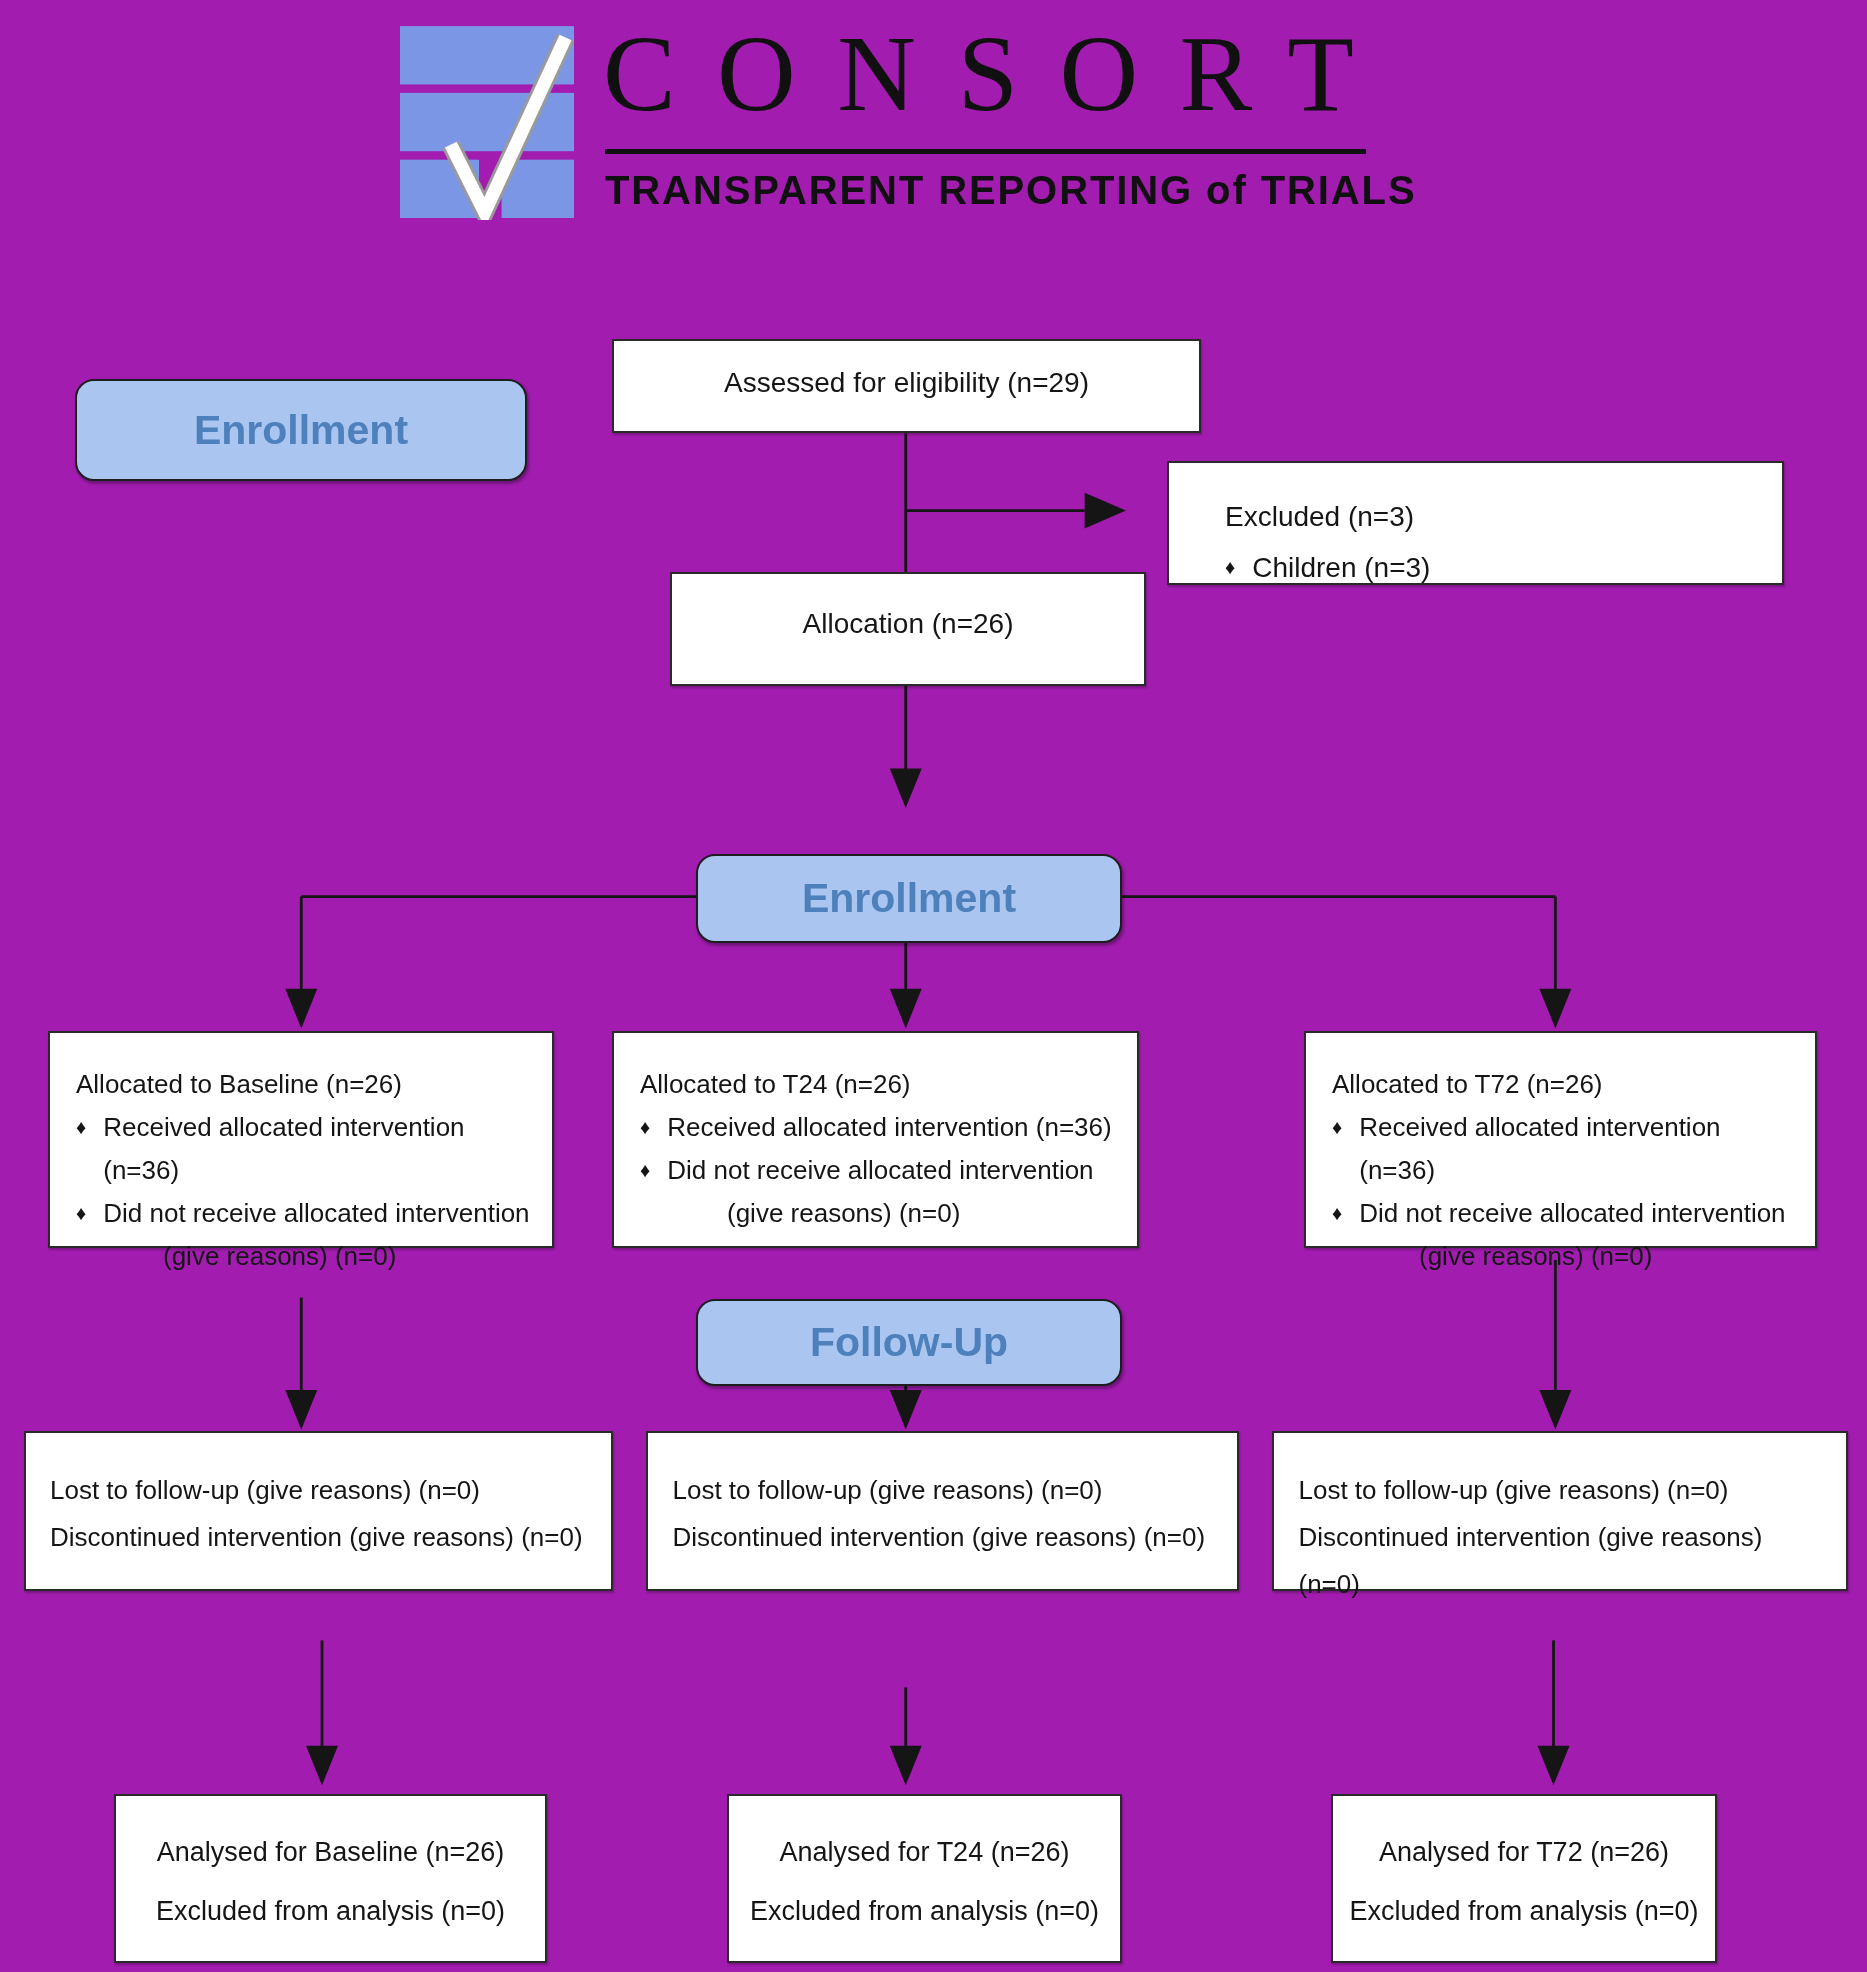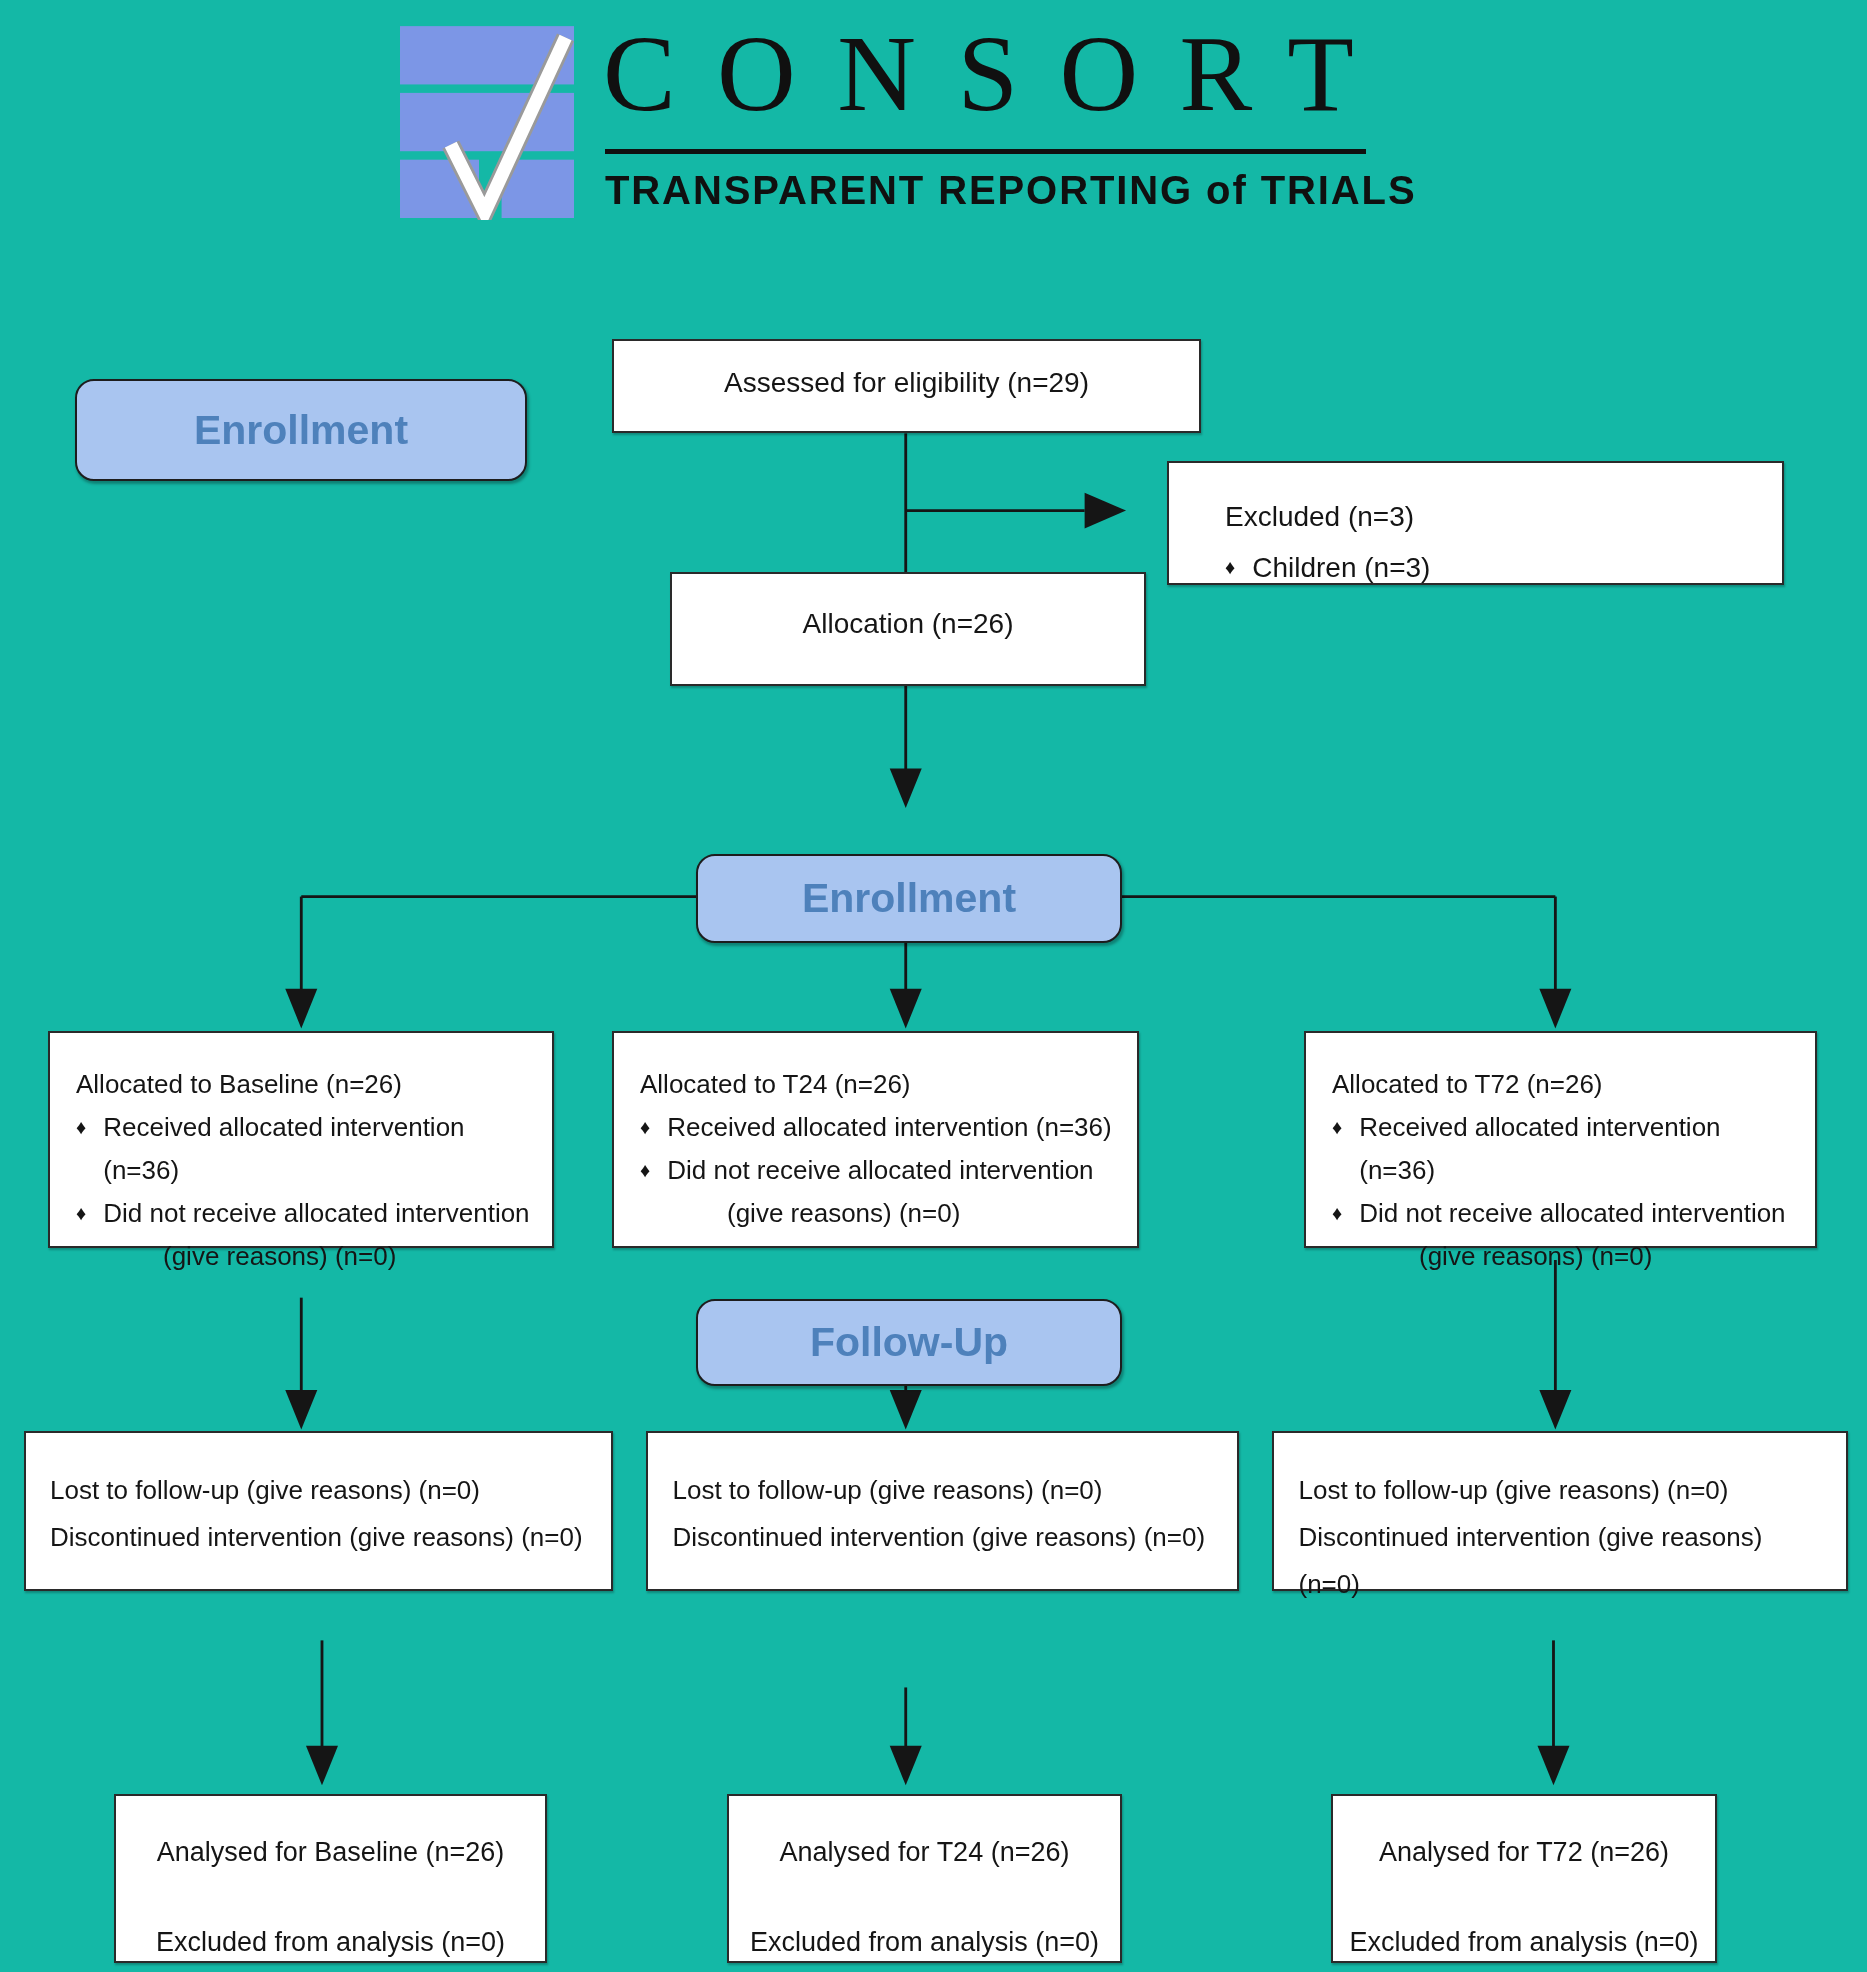--- a/index.html
+++ b/index.html
@@ -5,21 +5,21 @@
   :root{
     --logo-blue:#7c96e6;
     --stage-fill:#a9c5f0;
     --stage-text:#4e81bb;
     --ink:#151515;
   }
   html,body{margin:0;padding:0;background:#ffffff;}
   .canvas{
     position:relative;
     width:1867px;height:1973px;
-    background:#14b8a6;
+    background:#a21caf;
     font-family:"Liberation Sans",sans-serif;
     color:#151515;
     overflow:hidden;
   }
   .abs{position:absolute;box-sizing:border-box;}
   svg.overlay{position:absolute;left:0;top:0;width:1867px;height:1973px;}
 
   
   .wordmark{
     position:absolute;left:603px;top:13px;
@@ -57,21 +57,21 @@
   .excl{padding:28px 19px 0 56px;font-size:28px;line-height:51px;}
   .bullet-line{display:flex;align-items:flex-start;gap:17px;}
   .diamond{font-size:20px;line-height:inherit;flex:0 0 auto;}
 
   .alloc{padding:30px 15px 0 26px;font-size:26px;line-height:43px;}
   .alloc .cont{margin-left:87px;}
 
   .lost{padding:34px 15px 0 24.5px;font-size:26px;line-height:47px;}
 
   .ana{padding-top:41px;text-align:center;font-size:27px;}
-  .ana .line2{margin-top:59px;}
+  .ana .line2{margin-top:28px;}
 </style>
 </head>
 <body>
 
 <div class="canvas">
 
   <svg class="overlay" viewBox="0 0 1983 2095">
     <g stroke="#151515" stroke-width="3" fill="#151515">
       <line x1="962" y1="460" x2="962" y2="616"></line>
       <line x1="962" y1="542" x2="1152" y2="542"></line>

